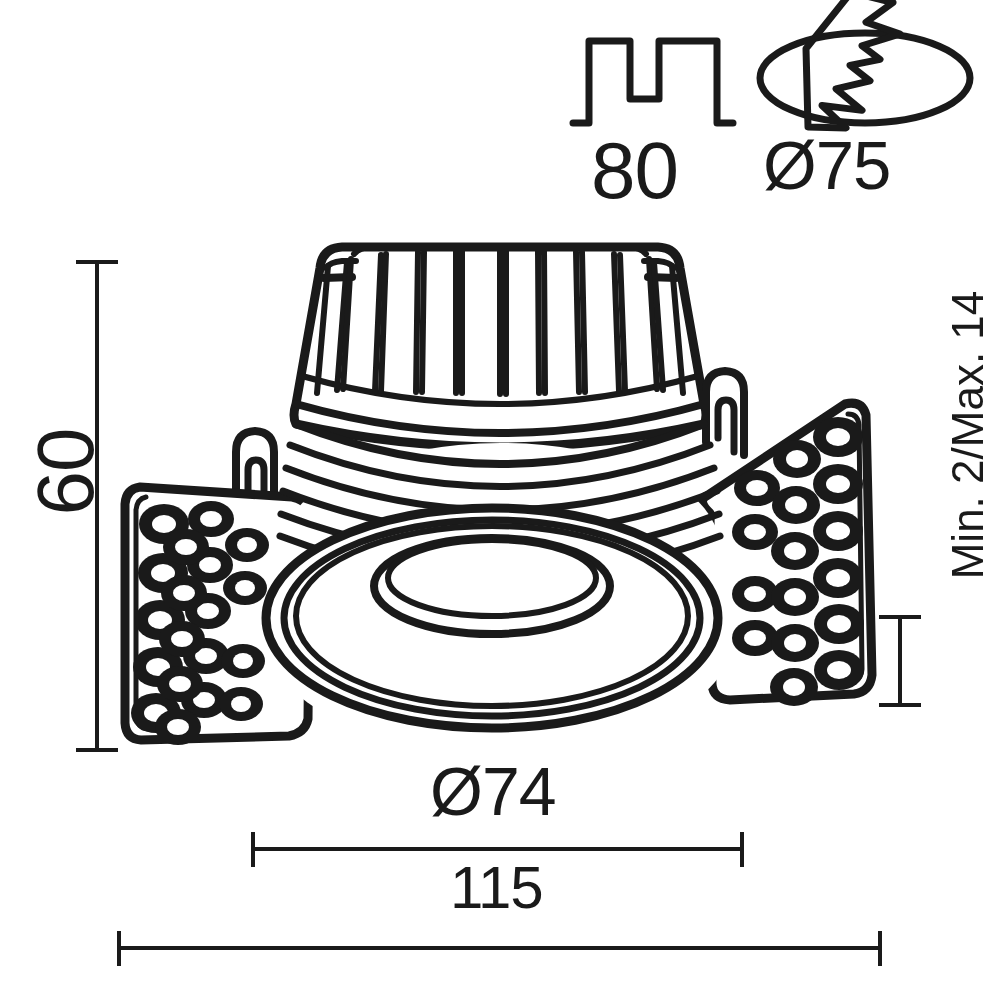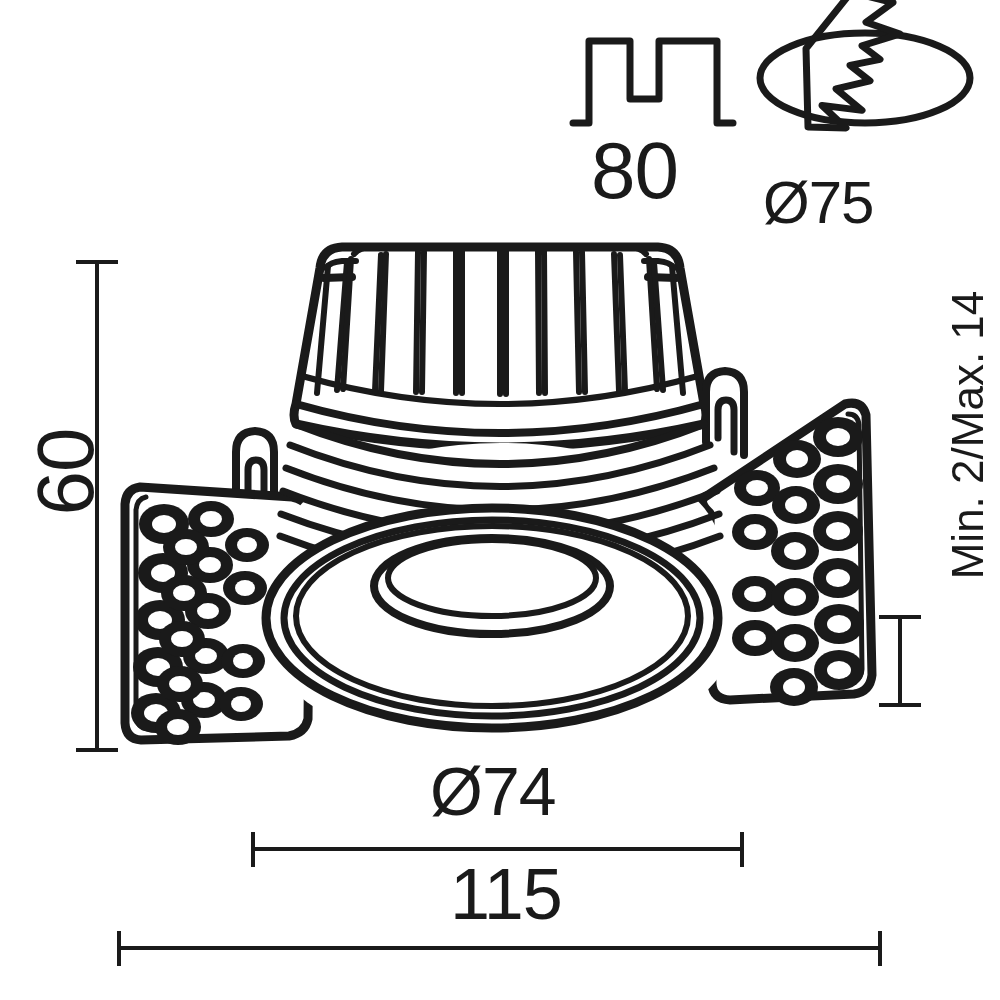--- a/index.html
+++ b/index.html
@@ -23,23 +23,23 @@
   }
   .dimtext{
     position:absolute;
     font-family:"Liberation Sans", sans-serif;
     color:#1a1a1a;
     white-space:nowrap;
     line-height:1;
     font-weight:400;
   }
   #t-depth{ left:591px; top:131px; font-size:80px; letter-spacing:-1px;}
-  #t-hole { left:763px; top:131px; font-size:60px; letter-spacing:-1px;margin-top:42px;}
+  #t-hole { left:763px; top:131px; font-size:69px; letter-spacing:-1px;}
   #t-diam { left:430px; top:757px; font-size:68px; letter-spacing:-1px;}
-  #t-width{ left:450px; top:858px; font-size:72px; letter-spacing:-1px;}
+  #t-width{ left:450px; top:858px; font-size:60px; letter-spacing:-1px;}
   #t-height{
     left:-6px; top:432px;
     font-size:80px; letter-spacing:-1px;
     transform:rotate(-90deg);
     transform-origin:50% 50%;
     width:144px; text-align:center;
   }
   #t-ceiling{
     left:808px; top:413px;
     font-size:44px; letter-spacing:0px;

